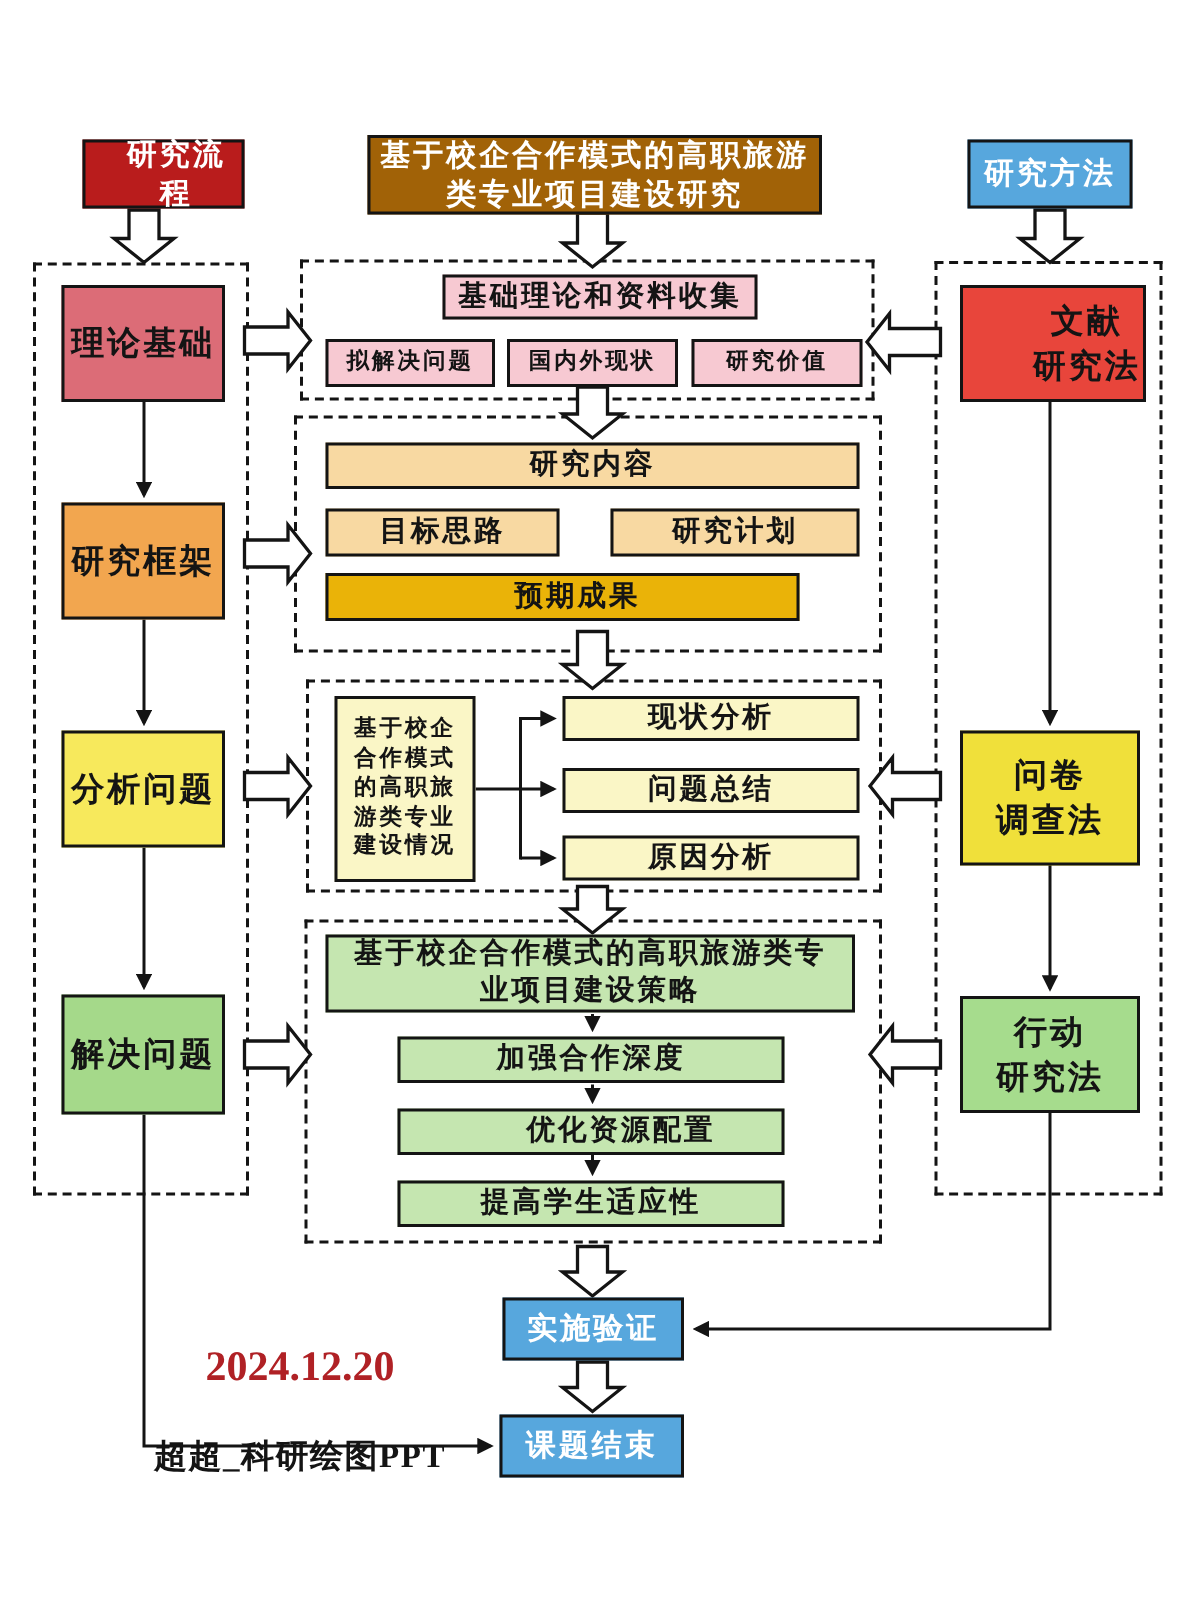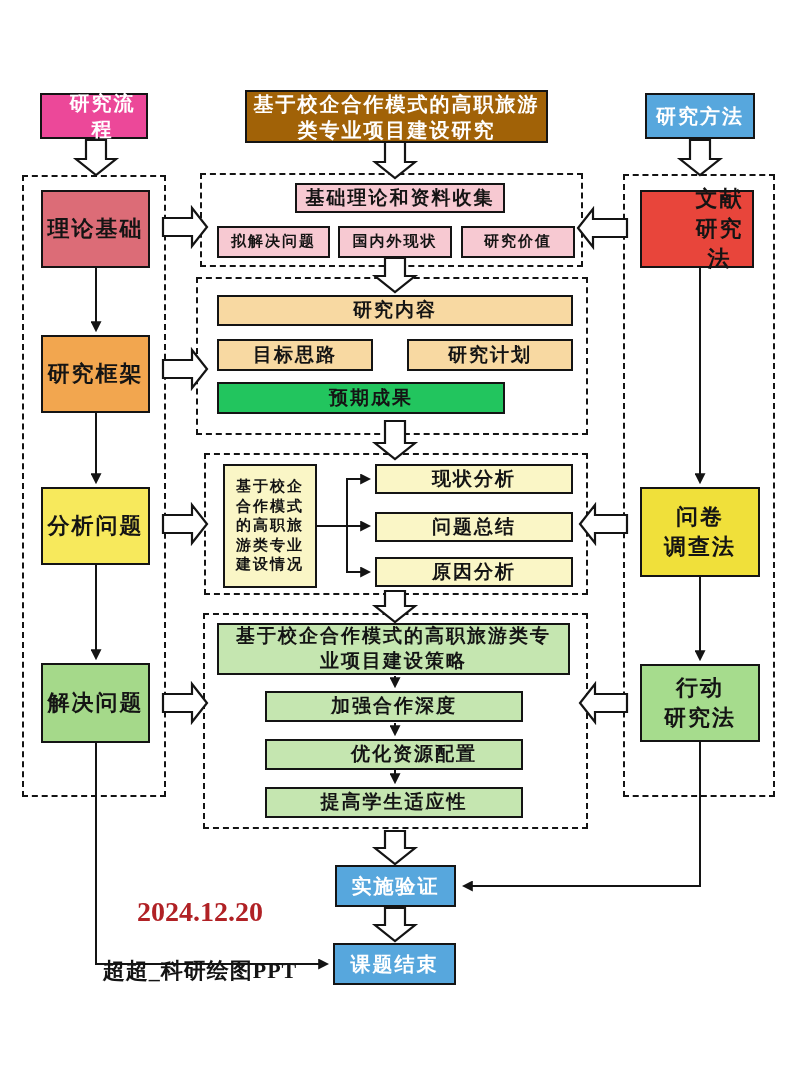--- a/index.html
+++ b/index.html
@@ -69,56 +69,56 @@
     <line class="thin" x1="395" y1="723" x2="395" y2="734" marker-end="url(#ah)"></line>
     <line class="thin" x1="395" y1="770" x2="395" y2="782" marker-end="url(#ah)"></line>
 
     <line class="thin" x1="317" y1="526" x2="347" y2="526"></line>
     <line class="thin" x1="347" y1="478" x2="347" y2="573"></line>
     <line class="thin" x1="347" y1="479" x2="369" y2="479" marker-end="url(#ah)"></line>
     <line class="thin" x1="347" y1="526" x2="369" y2="526" marker-end="url(#ah)"></line>
     <line class="thin" x1="347" y1="572" x2="369" y2="572" marker-end="url(#ah)"></line>
   </svg>
 
-  <div class="box white-text fs20" style="left: 40px; top: 93px; width: 108px; height: 46px; background: #ec4899; padding-left: 17px;">研究流程</div>
+  <div class="box white-text fs20" style="left: 55px; top: 93px; width: 108px; height: 46px; background: #b91c1c; padding-left: 17px;">研究流程</div>
 
   <div class="box white-text fs20" style="left: 245px; top: 90px; width: 303px; height: 53px; background: #a16207; align-items: center;">
     <div>基于校企合作模式的高职旅游</div>
     <div>类专业项目建设研究</div>
   </div>
 
   <div class="box white-text fs20" style="left: 645px; top: 93px; width: 110px; height: 46px; background: rgb(87, 167, 221);">研究方法</div>
 
   <div class="box fs22" style="left: 41px; top: 190px; width: 109px; height: 78px; background: rgb(220, 108, 119);">理论基础</div>
   <div class="box fs22" style="left: 41px; top: 335px; width: 109px; height: 78px; background: rgb(242, 166, 79);">研究框架</div>
   <div class="box fs22" style="left: 41px; top: 487px; width: 109px; height: 78px; background: rgb(247, 233, 92);">分析问题</div>
   <div class="box fs22" style="left: 41px; top: 663px; width: 109px; height: 80px; background: rgb(165, 217, 138);">解决问题</div>
 
-  <div class="box fs22" style="left: 640px; top: 190px; width: 114px; height: 78px; background: rgb(232, 69, 59); padding-left: 45px;">
+  <div class="box fs22" style="left: 640px; top: 190px; width: 124px; height: 78px; background: rgb(232, 69, 59); padding-left: 45px;">
     <div>文献</div>
     <div>研究法</div>
   </div>
   <div class="box fs22" style="left: 640px; top: 487px; width: 120px; height: 90px; background: rgb(240, 224, 58);">
     <div>问卷</div>
     <div>调查法</div>
   </div>
   <div class="box fs22" style="left: 640px; top: 664px; width: 120px; height: 78px; background: rgb(166, 220, 141);">
     <div>行动</div>
     <div>研究法</div>
   </div>
 
   <div class="box fs19" style="left: 295px; top: 183px; width: 210px; height: 30px; background: rgb(247, 201, 210);">基础理论和资料收集</div>
   <div class="box fs18" style="left: 217px; top: 226px; width: 113px; height: 32px; background: rgb(247, 201, 210);">拟解决问题</div>
   <div class="box fs18" style="left: 338px; top: 226px; width: 114px; height: 32px; background: rgb(247, 201, 210);">国内外现状</div>
   <div class="box fs18" style="left: 461px; top: 226px; width: 114px; height: 32px; background: rgb(247, 201, 210);">研究价值</div>
 
   <div class="box fs19" style="left: 217px; top: 295px; width: 356px; height: 31px; background: rgb(248, 217, 162);">研究内容</div>
   <div class="box fs19" style="left: 217px; top: 339px; width: 156px; height: 32px; background: rgb(248, 217, 162);">目标思路</div>
   <div class="box fs19" style="left: 407px; top: 339px; width: 166px; height: 32px; background: rgb(248, 217, 162);">研究计划</div>
-  <div class="box fs19" style="left: 217px; top: 382px; width: 288px; height: 32px; background: #22c55e; padding-left: 20px;">预期成果</div>
+  <div class="box fs19" style="left: 217px; top: 382px; width: 316px; height: 32px; background: #eab308; padding-left: 20px;">预期成果</div>
 
   <div class="box fs18" style="left: 223px; top: 464px; width: 94px; height: 124px; background: rgb(250, 246, 198);">
     <div>基于校企</div>
     <div>合作模式</div>
     <div>的高职旅</div>
     <div>游类专业</div>
     <div>建设情况</div>
   </div>
   <div class="box fs19" style="left: 375px; top: 464px; width: 198px; height: 30px; background: rgb(250, 246, 198);">现状分析</div>
   <div class="box fs19" style="left: 375px; top: 512px; width: 198px; height: 30px; background: rgb(250, 246, 198);">问题总结</div>

